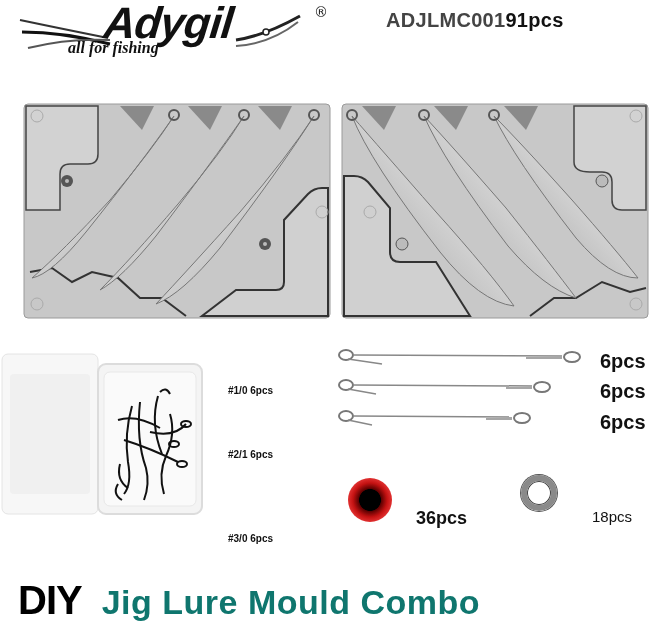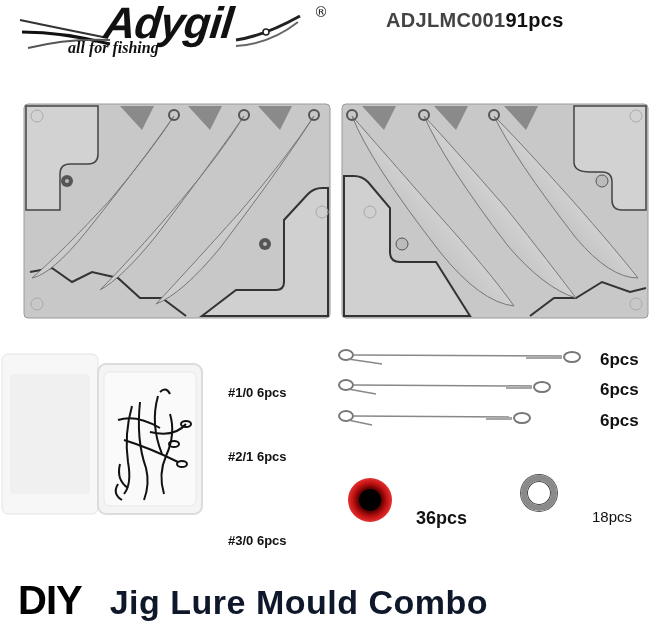--- a/index.html
+++ b/index.html
@@ -15,36 +15,36 @@
     .sku { position: absolute; left: 386px; top: 9px; font-family: "Liberation Sans", sans-serif; font-weight: 900; font-size: 20px; color: #444; letter-spacing: 0.3px; }
     .sku .count { color: #111; margin-left: 0; }
 
     .mould { position: absolute; top: 102px; width: 310px; height: 218px; }
     .mould svg { width: 100%; height: 100%; display: block; }
     .mould-left { left: 22px; }
     .mould-right { left: 340px; }
 
     .box { position: absolute; left: 0; top: 344px; width: 205px; height: 180px; }
 
-    .hook-label { position: absolute; left: 228px; font-weight: 900; font-size: 13px; color: #111; font-family: "Liberation Sans", sans-serif; }
+    .hook-label { position: absolute; left: 228px; font-weight: 900; font-size: 10px; color: #111; font-family: "Liberation Sans", sans-serif; }
 
     .wire { position: absolute; left: 336px; width: 240px; height: 20px; }
-    .wire-label { position: absolute; left: 600px; font-weight: 900; font-size: 17px; color: #111; }
+    .wire-label { position: absolute; left: 600px; font-weight: 900; font-size: 20px; color: #111; }
 
     .eye { position: absolute; left: 348px; top: 478px; width: 44px; height: 44px; border-radius: 50%;
       background: radial-gradient(circle at 50% 50%, #000 0 34%, #5a0000 36%, #c41212 55%, #e03030 70%, #7a0606 92%, #3a0000 100%); }
     .eye-label { position: absolute; left: 416px; top: 508px; font-weight: 900; font-size: 18px; color: #111; }
 
     .ring { position: absolute; left: 521px; top: 475px; width: 36px; height: 36px; border-radius: 50%;
       border: 6px solid #8a8a8a; box-shadow: inset 0 0 0 1px #444, 0 0 0 1px #555; background: transparent; }
     .ring-label { position: absolute; left: 592px; top: 508px; font-weight: 400; font-size: 15px; color: #111; }
 
     .title { position: absolute; left: 18px; top: 578px; white-space: nowrap; font-family: "Liberation Sans", sans-serif; font-weight: 900; }
     .title .diy { font-size: 40px; color: #000; letter-spacing: -1px; vertical-align: baseline; }
-    .title .rest { font-size: 34px; color: #0f172a; margin-left: 28px; letter-spacing: 0.5px; }
+    .title .rest { font-size: 34px; color: #0f766e; margin-left: 20px; letter-spacing: 0.5px; }
   </style>
 </head>
 <body>
 
 <div class="logo">
   <svg width="100" height="56">
     <path d="M2 18 Q40 26 90 36" stroke="#333" stroke-width="2" fill="none"></path>
     <path d="M4 30 Q45 30 92 42" stroke="#111" stroke-width="3" fill="none"></path>
     <path d="M10 46 Q50 36 92 38" stroke="#555" stroke-width="2" fill="none"></path>
   </svg>

